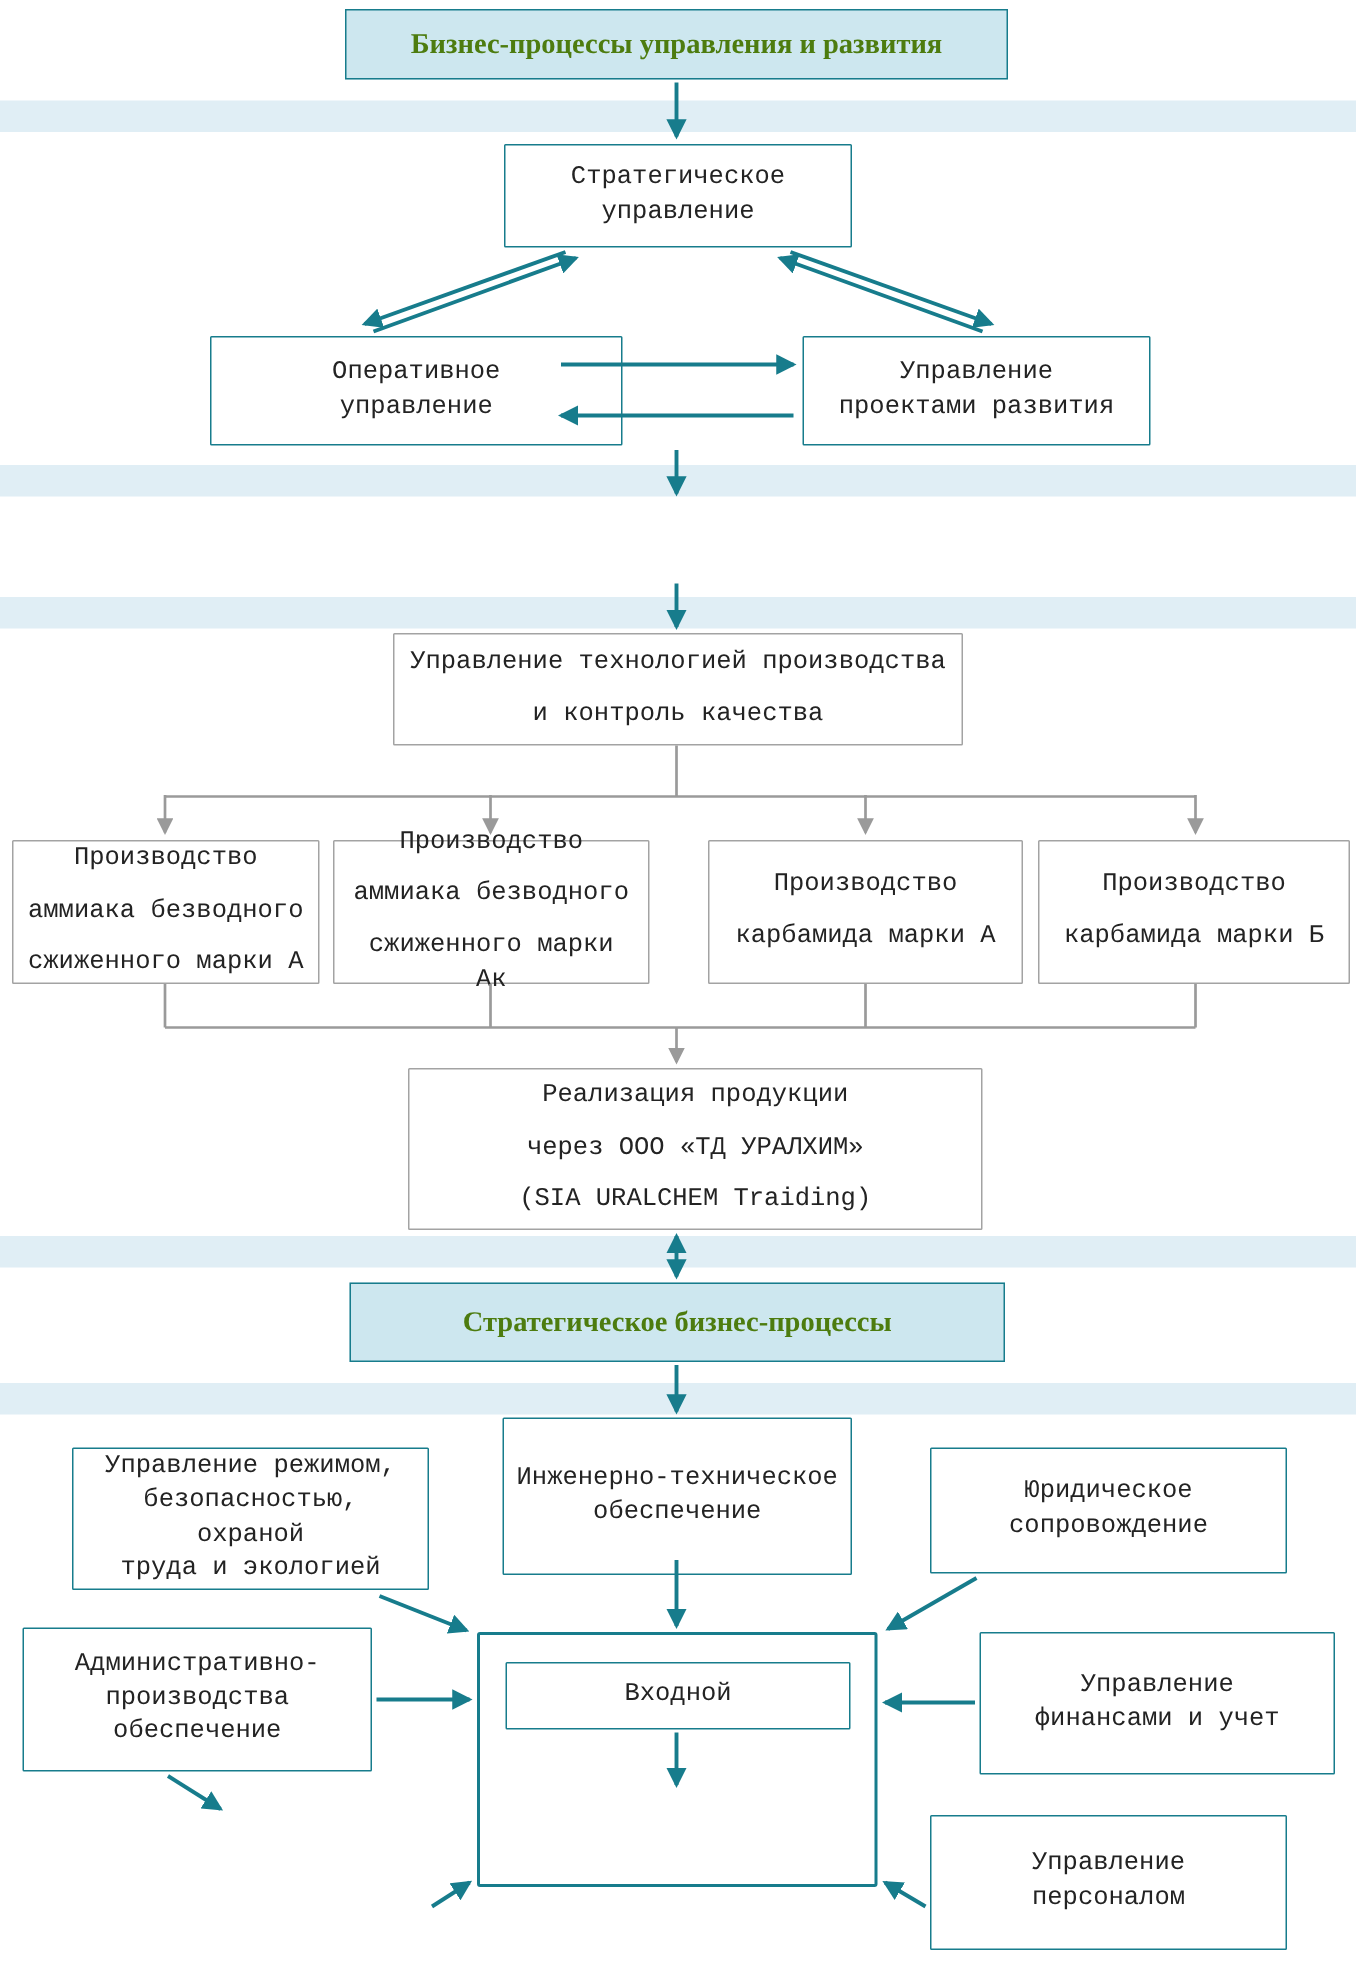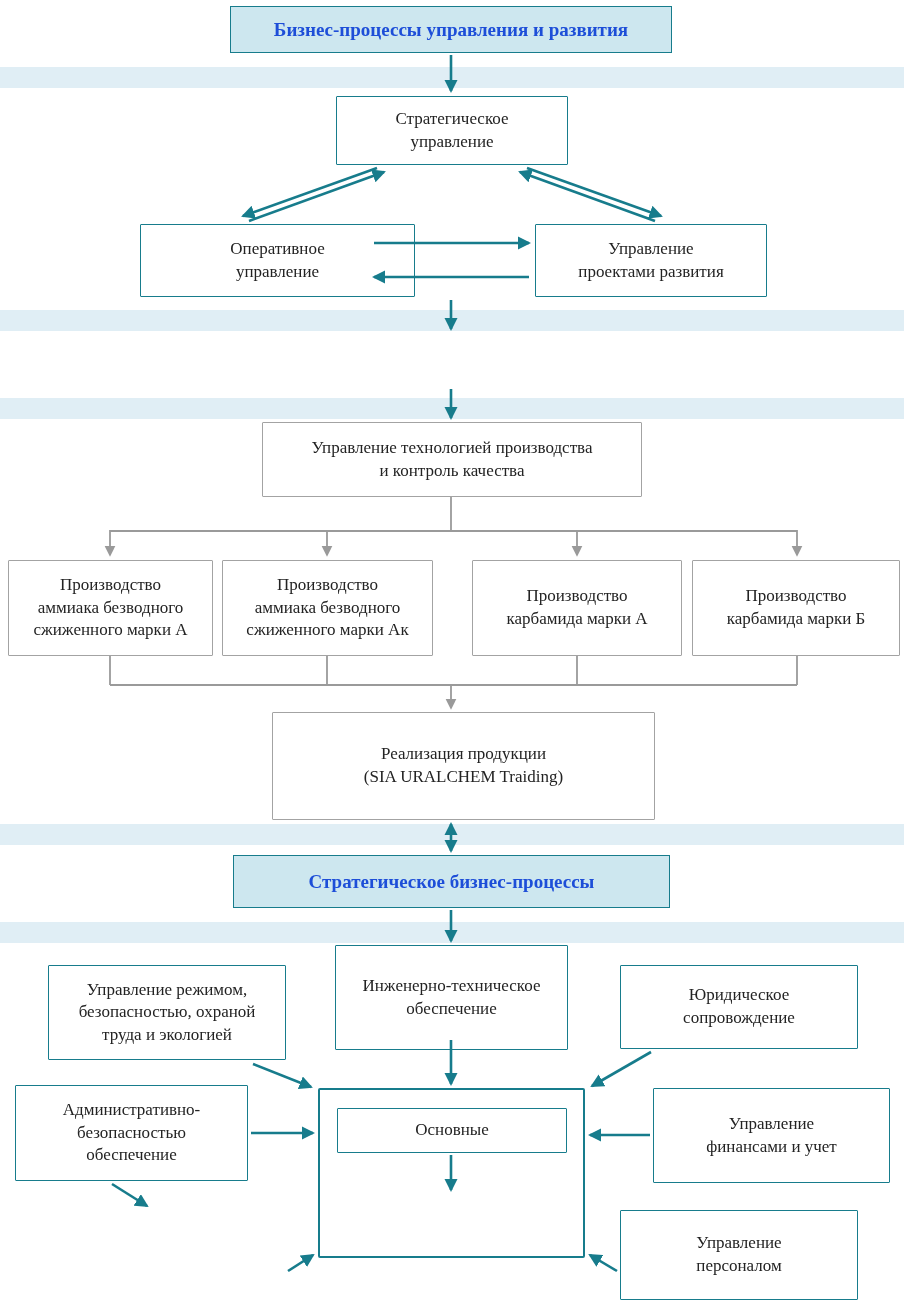--- a/index.html
+++ b/index.html
@@ -8,27 +8,27 @@
   .page {
     position:relative; width:904px; height:1308px; background:#ffffff;
     font-family:"Liberation Serif","DejaVu Serif",serif;
     color:#232323; overflow:hidden;
   }
   .band { position:absolute; left:0; width:904px; height:21px; background:#e0eef5; z-index:0; }
   .box {
     position:absolute; background:#ffffff; border:1.6px solid #177c8c;
     display:flex; flex-direction:column; align-items:center; justify-content:center;
     text-align:center; font-size:17px; line-height:1.33; padding:4px 8px;
-    z-index:2; border-radius:1px;
+    z-index:2; border-radius:1px;font-family:Liberation Mono, monospace;
   }
-  .box.gray { border-color:#a3a3a3; }
+  .box.gray { border-color:#a3a3a3;gap:12px; }
   .hdr {
     position:absolute; background:#cde7ef; border:1.7px solid #177c8c;
     display:flex; align-items:center; justify-content:center; text-align:center;
-    font-weight:bold; font-size:19px; color:#1d4ed8; z-index:2; padding:2px 10px;
+    font-weight:bold; font-size:19px; color:#4d7c0f; z-index:2; padding:2px 10px;
   }
   .bigbox {
     position:absolute; background:#ffffff; border:2px solid #177c8c; z-index:1; border-radius:2px;
   }
   .ln { display:block; }
   svg.arrows { position:absolute; left:0; top:0; z-index:5; pointer-events:none; }
 </style>
 </head>
 <body>
 
@@ -82,20 +82,21 @@
     <span class="ln">карбамида марки А</span>
   </div>
 
   <div class="box gray" style="left:692px;top:560px;width:208px;height:96px">
     <span class="ln">Производство</span>
     <span class="ln">карбамида марки Б</span>
   </div>
 
   <div class="box gray" style="left:272px;top:712px;width:383px;height:108px">
     <span class="ln">Реализация продукции</span>
+    <span class="ln">через ООО «ТД УРАЛХИМ»</span>
     <span class="ln">(SIA URALCHEM Traiding)</span>
   </div>
 
   <div class="hdr" style="left:233px;top:855px;width:437px;height:53px">
     <span>Стратегическое бизнес-процессы</span>
   </div>
 
   <div class="box" style="left:335px;top:945px;width:233px;height:105px">
     <span class="ln">Инженерно-техническое</span>
     <span class="ln">обеспечение</span>
@@ -108,27 +109,27 @@
 
   <div class="box" style="left:48px;top:965px;width:238px;height:95px">
     <span class="ln">Управление режимом,</span>
     <span class="ln">безопасностью, охраной</span>
     <span class="ln">труда и экологией</span>
   </div>
 
   <div class="bigbox" style="left:318px;top:1088px;width:267px;height:170px"></div>
 
   <div class="box" style="left:337px;top:1108px;width:230px;height:45px">
-    <span class="ln">Основные</span>
+    <span class="ln">Входной</span>
   </div>
 
 
   <div class="box" style="left:15px;top:1085px;width:233px;height:96px">
     <span class="ln">Административно-</span>
-    <span class="ln">безопасностью</span>
+    <span class="ln">производства</span>
     <span class="ln">обеспечение</span>
   </div>
 
   <div class="box" style="left:653px;top:1088px;width:237px;height:95px">
     <span class="ln">Управление</span>
     <span class="ln">финансами и учет</span>
   </div>
 
 
   <div class="box" style="left:620px;top:1210px;width:238px;height:90px">

